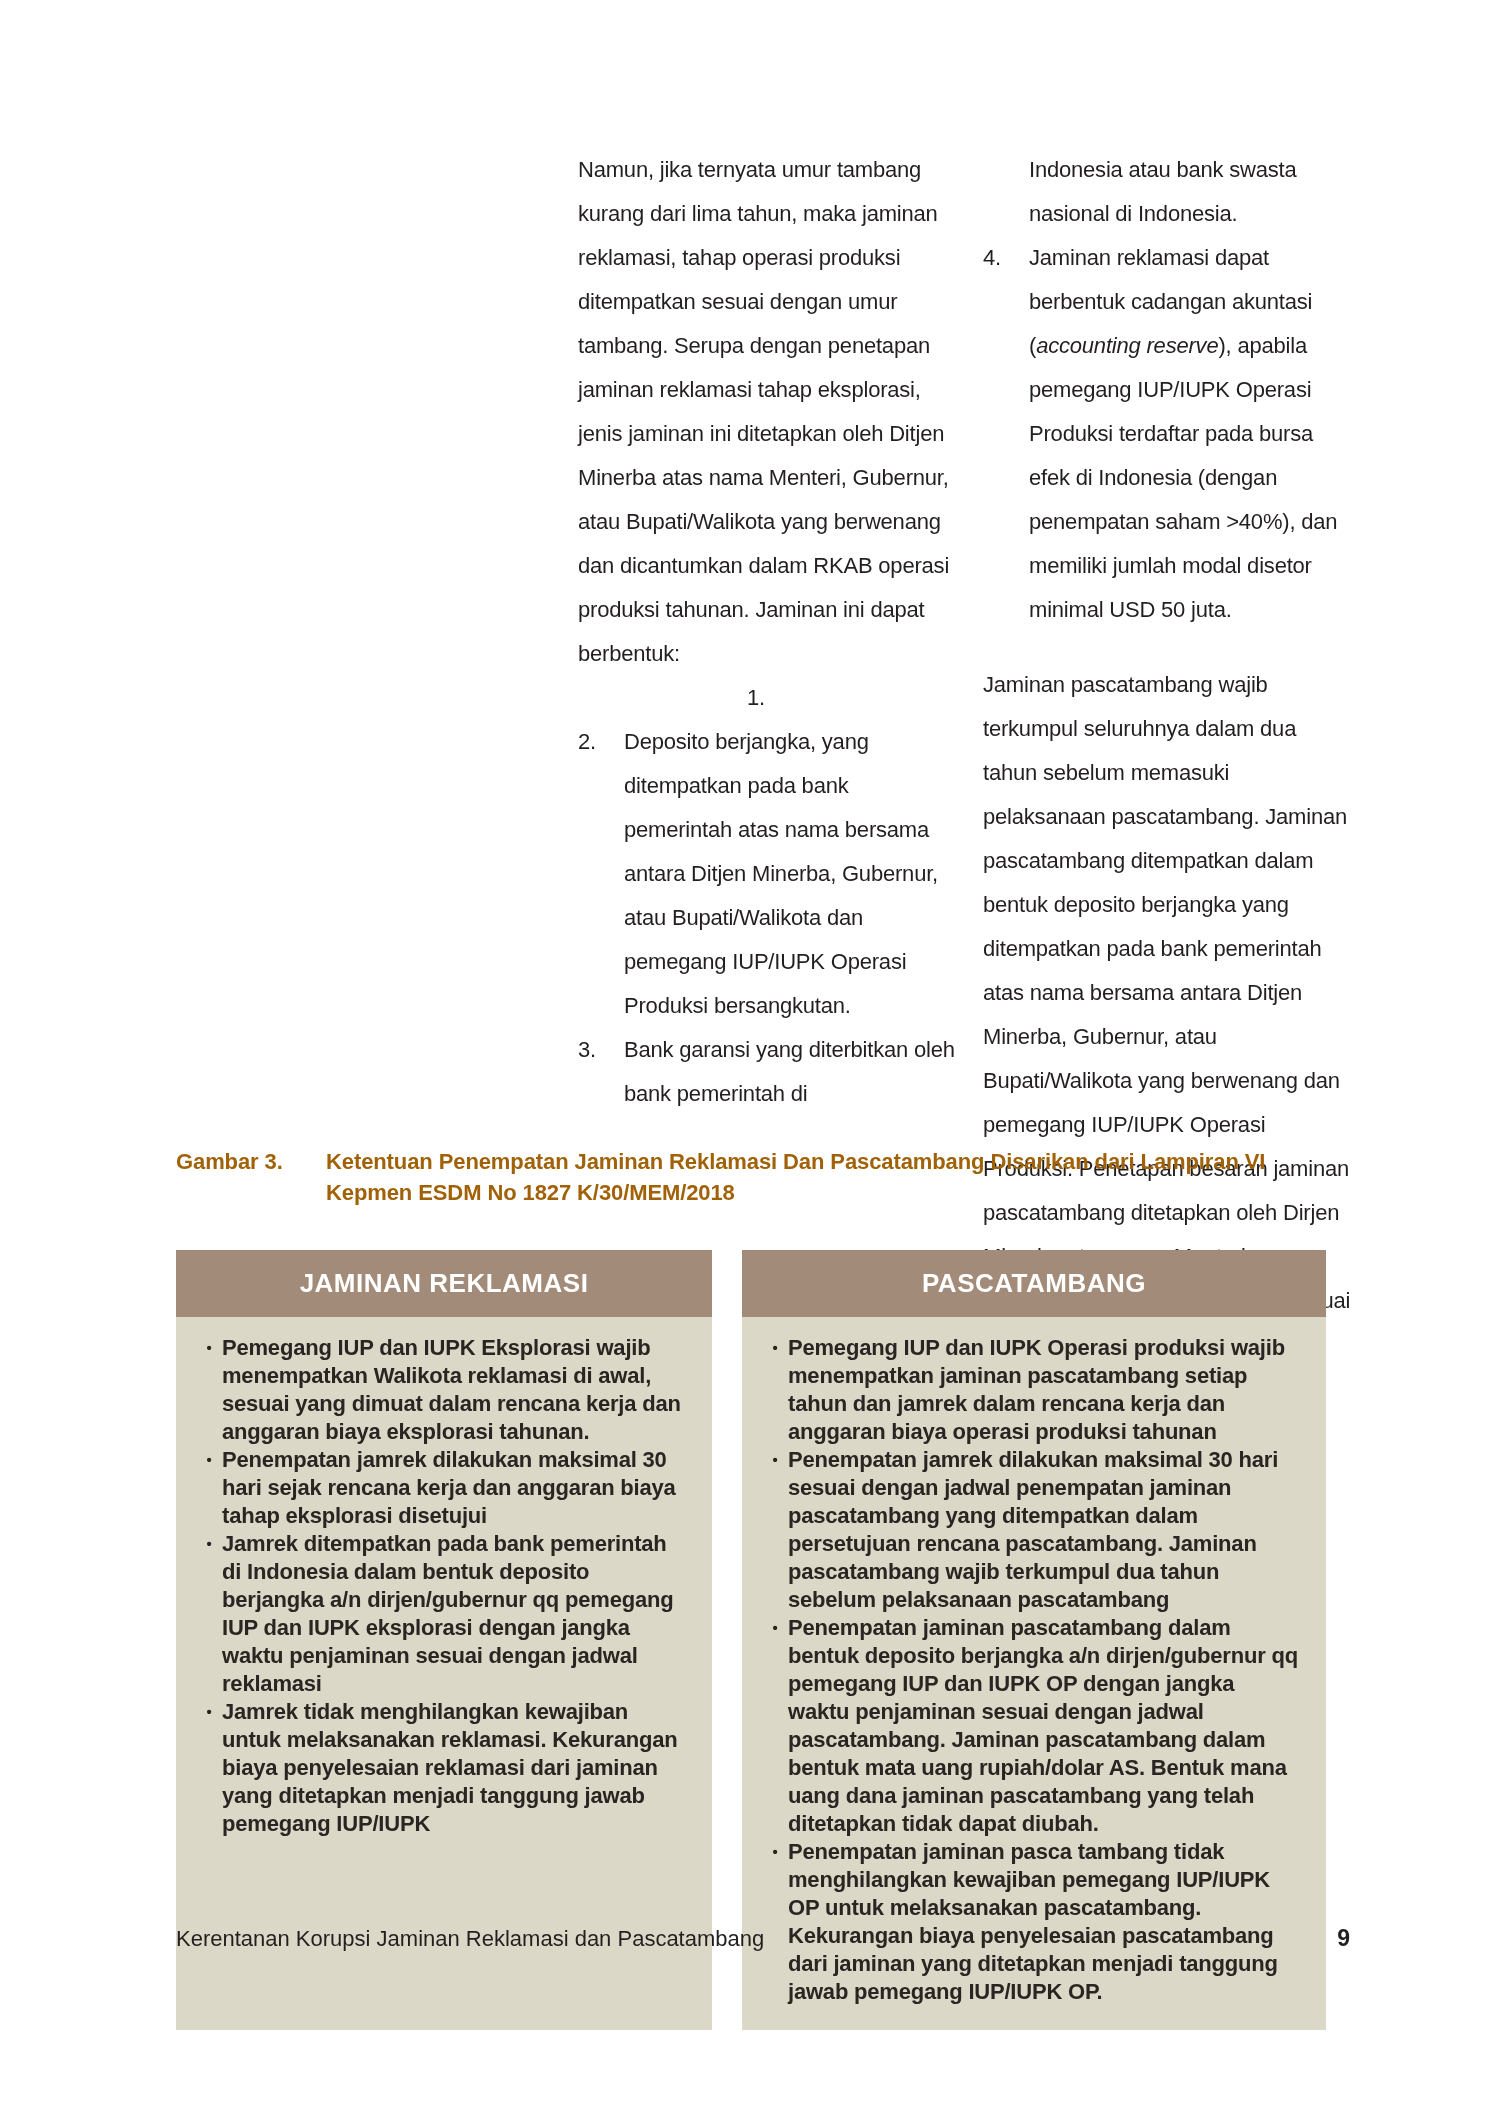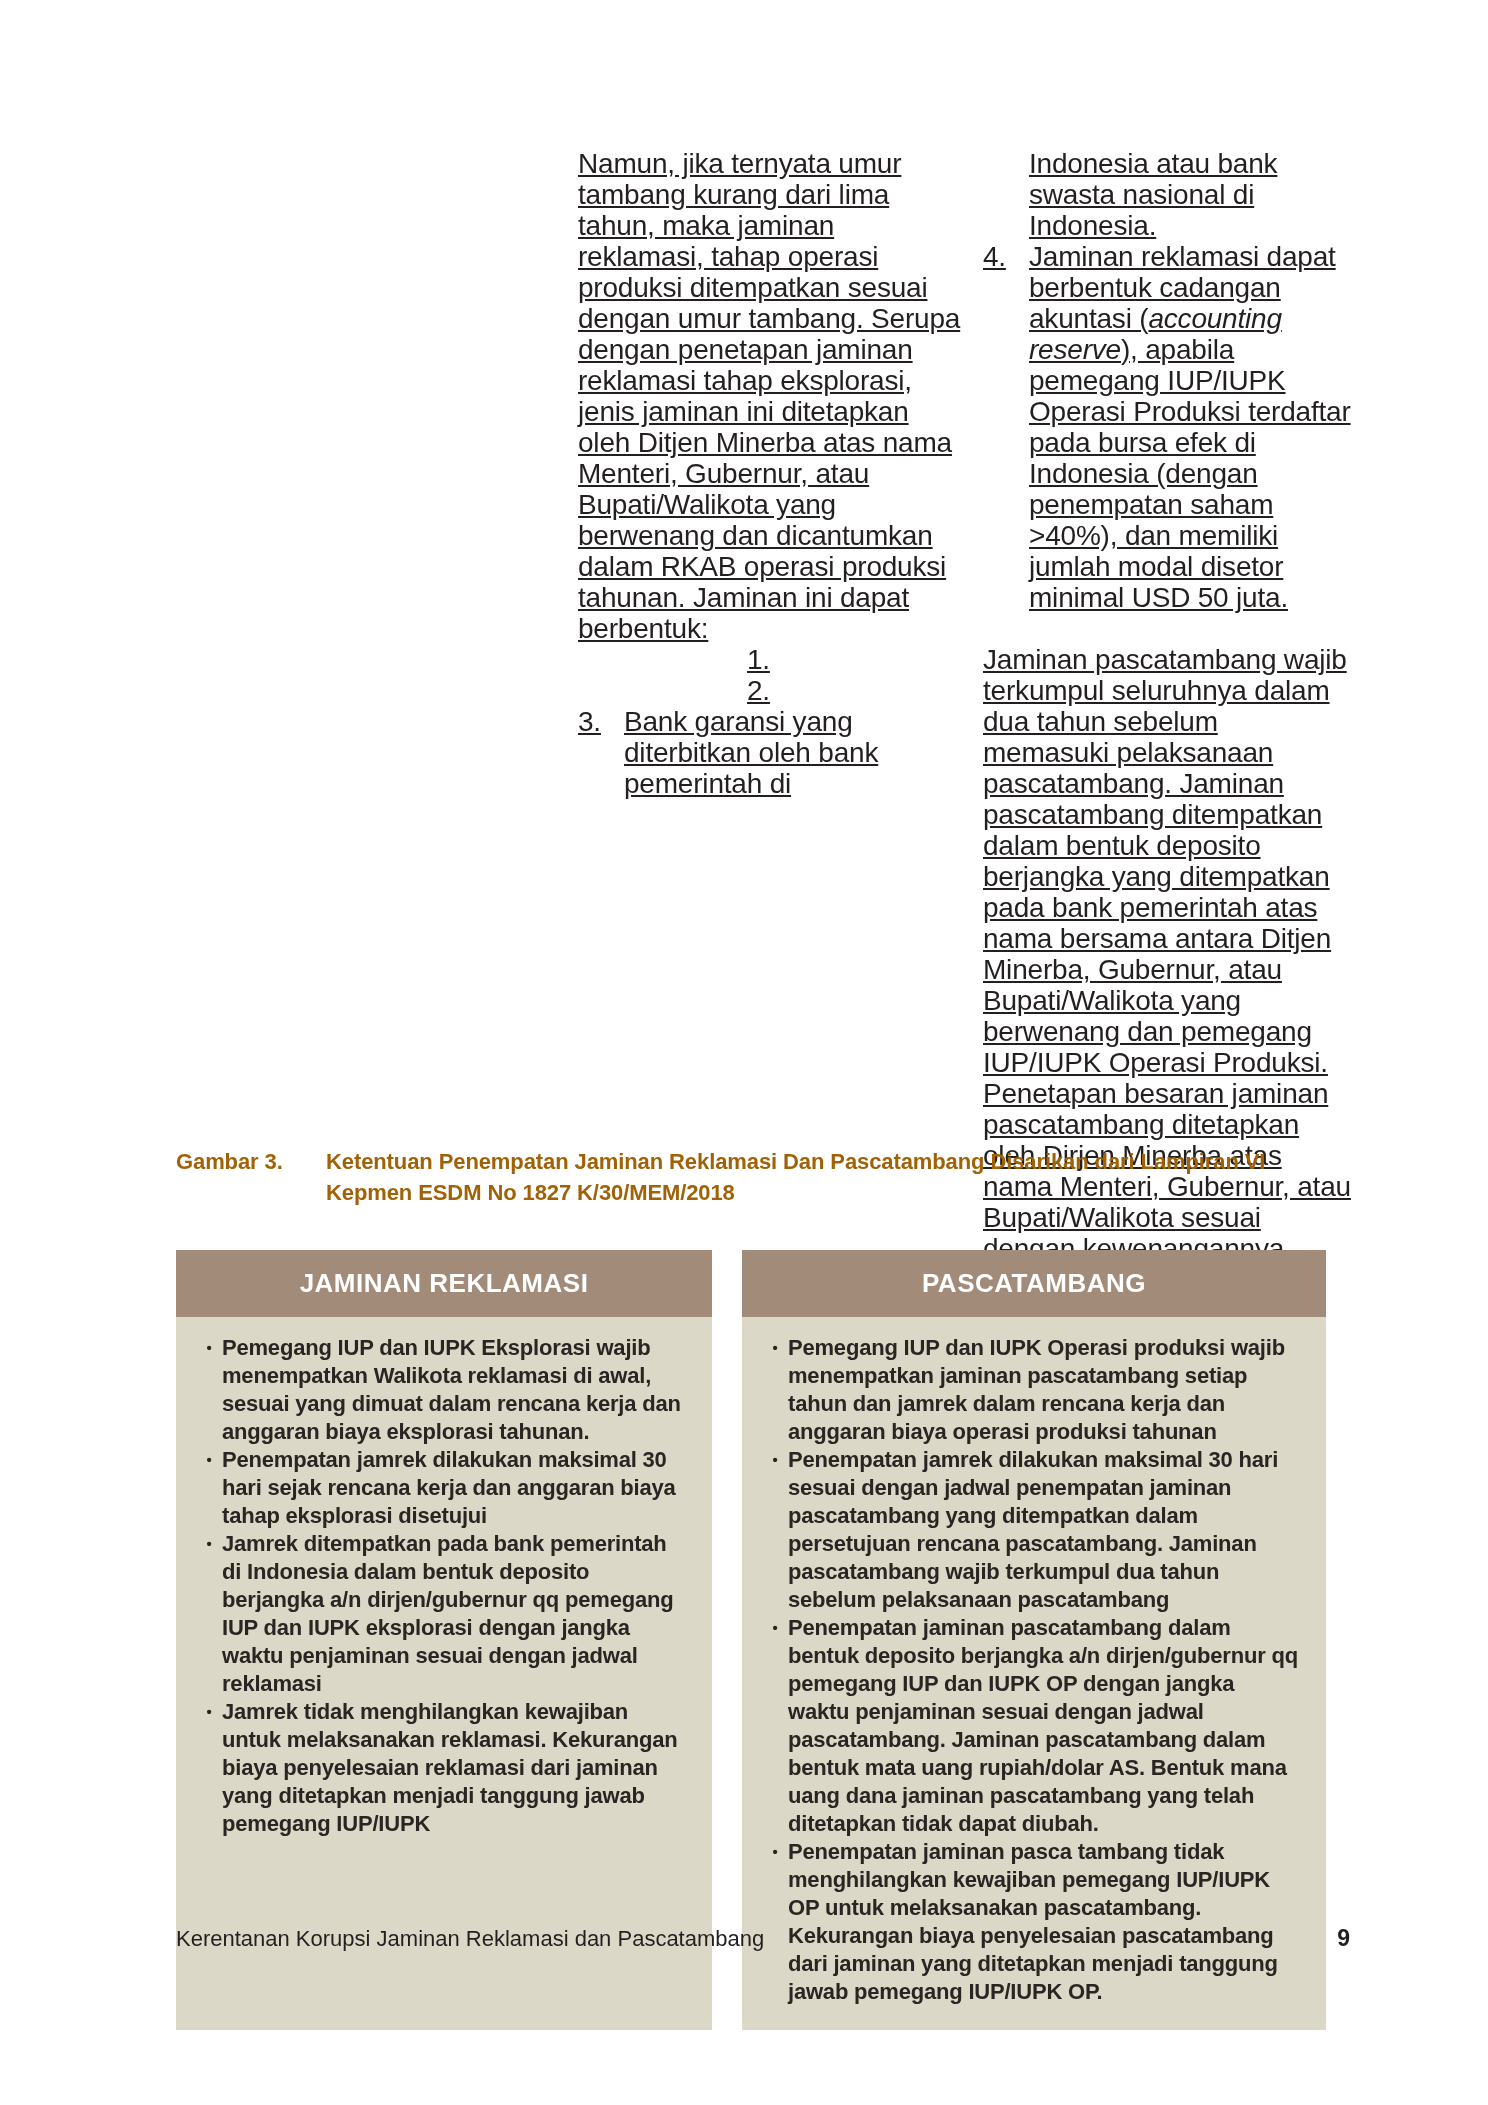--- a/index.html
+++ b/index.html
@@ -5,21 +5,21 @@
   html,body{margin:0;padding:0;background:#ffffff;}
   .page{
     position:relative;
     width:1488px;height:2105px;
     background:#ffffff;
     font-family:"Liberation Sans",sans-serif;
     color:#231f20;
     overflow:hidden;
   }
   
-  .prose{font-size:28px;line-height:31px;letter-spacing:-0.2px;text-decoration:underline;}
+  .prose{font-size:22px;line-height:44px;letter-spacing:-0.2px;}
   .col-left{position:absolute;left:578px;top:148px;width:384px;}
   .col-right{position:absolute;left:983px;top:148px;width:368px;}
   .prose p{margin:0;}
   .num-item{display:flex;margin:0;justify-content:center;}
   .num-item .num{flex:0 0 46px;}
   .num-item .itext{flex:1 1 auto;}
   .para-gap{margin-top:31px !important;}
   .italic{font-style:italic;}
   
   .caption{
@@ -63,20 +63,21 @@
 
 <div class="page">
 
   <div class="prose col-left">
     <p>Namun, jika ternyata umur tambang kurang dari lima tahun, maka jaminan reklamasi, tahap operasi produksi ditempatkan sesuai dengan umur tambang. Serupa dengan penetapan jaminan reklamasi tahap eksplorasi, jenis jaminan ini ditetapkan oleh Ditjen Minerba atas nama Menteri, Gubernur, atau Bupati/Walikota yang berwenang dan dicantumkan dalam RKAB operasi produksi tahunan. Jaminan ini dapat berbentuk:</p>
     <div class="num-item">
       <span class="num">1.</span>
     </div>
     <div class="num-item">
       <span class="num">2.</span>
+      <span class="itext">Deposito berjangka, yang ditempatkan pada bank pemerintah atas nama bersama antara Ditjen Minerba, Gubernur, atau Bupati/Walikota dan pemegang IUP/IUPK Operasi Produksi bersangkutan.</span>
     </div>
     <div class="num-item">
       <span class="num">3.</span>
       <span class="itext">Bank garansi yang diterbitkan oleh bank pemerintah di</span>
     </div>
   </div>
 
   <div class="prose col-right">
     <div class="num-item">
       <span class="num"></span>

